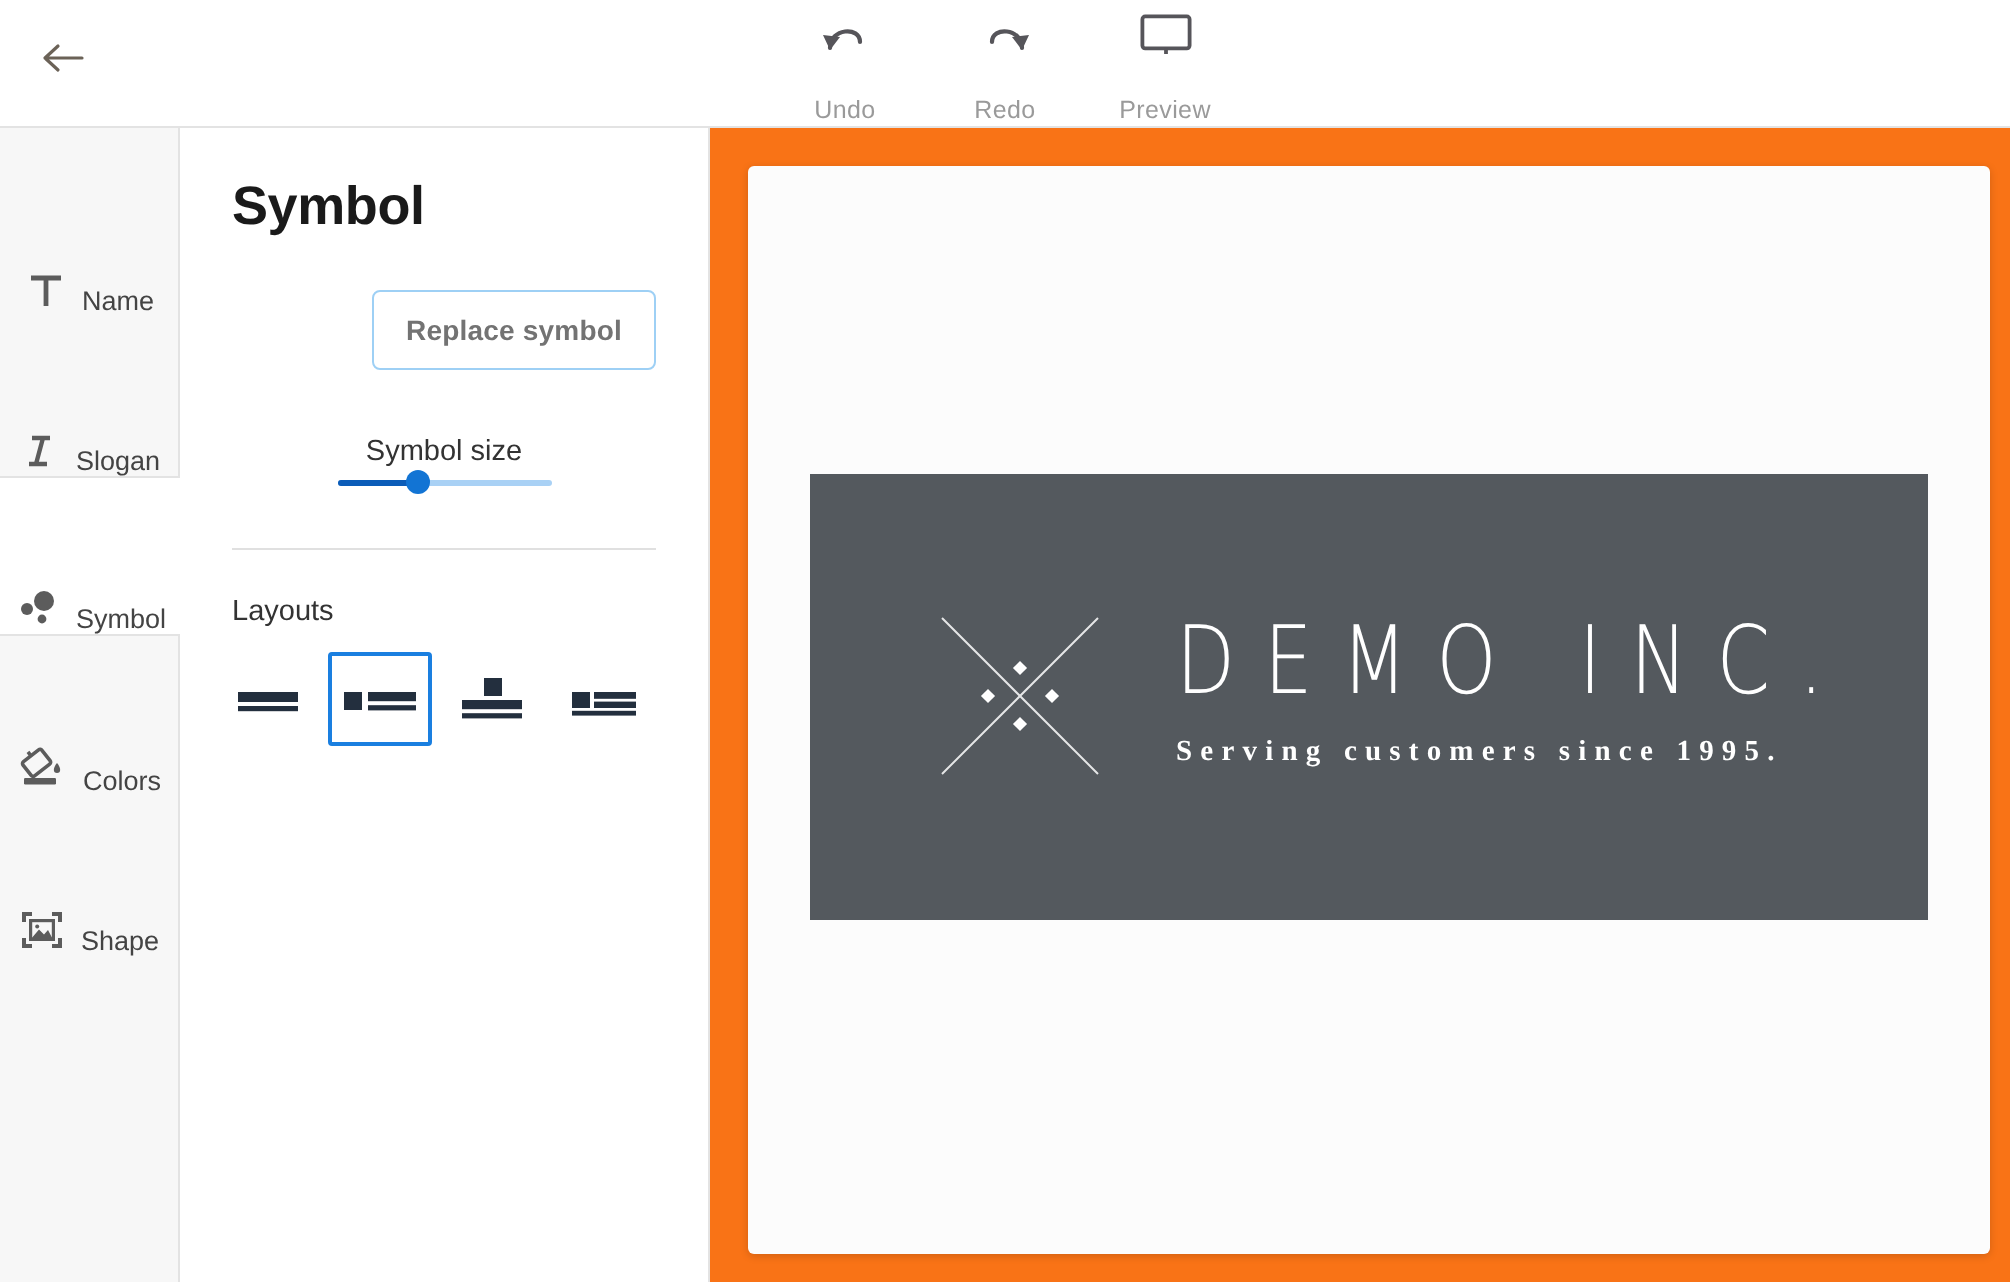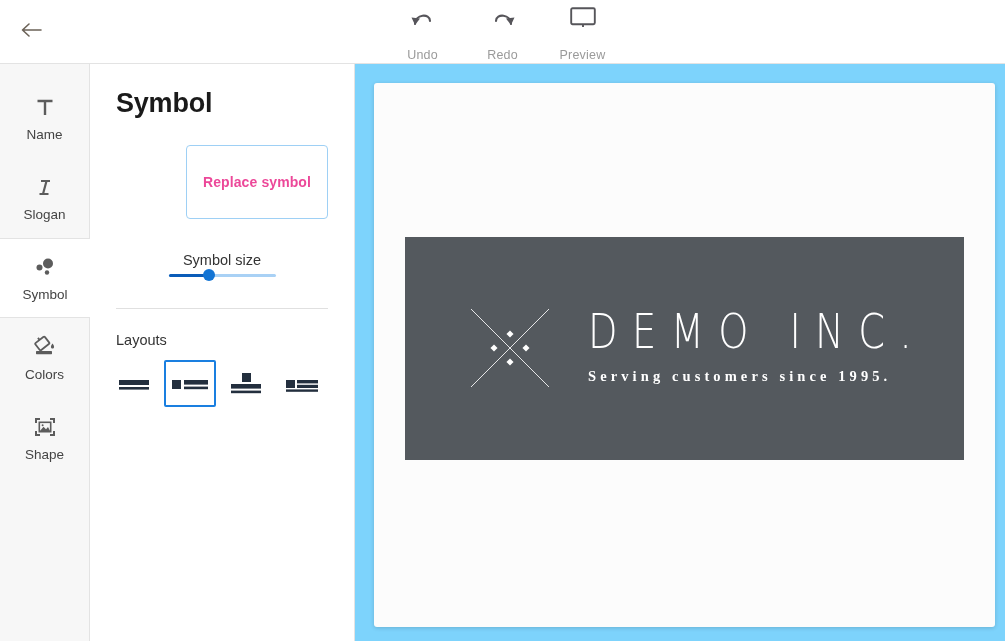--- a/index.html
+++ b/index.html
@@ -61,22 +61,22 @@
   
   .leftnav {
     width: 90px; min-width: 90px;
     background: #f7f7f7;
     border-right: 1px solid #e3e3e3;
     padding-top: 14px;
     display: flex; flex-direction: column;
   }
   .nav-item {
     height: 80px;
-    display: flex; flex-direction: column;
-    align-items: center; justify-content: center;
+    display: flex; flex-direction: row;
+    align-items: flex-end; justify-content: center;
     gap: 7px; cursor: pointer;
     color: #5a5a5a;
   }
   .nav-item.active {
     background: #ffffff;
     border-top: 1px solid #e3e3e3;
     border-bottom: 1px solid #e3e3e3;
     margin-right: -1px;
   }
   .nav-ico { height: 26px; display: flex; align-items: center; justify-content: center; }
@@ -89,24 +89,24 @@
     border-right: 1px solid #e3e3e3;
     padding: 24px 26px 0 26px;
   }
   .panel-title {
     font-size: 27px; font-weight: bold; color: #1a1a1a;
     letter-spacing: -0.2px; margin-bottom: 26px;
   }
   .replace-row { display: flex; justify-content: flex-end; }
   .replace-btn {
     border: 1px solid #9ed0f5; border-radius: 4px;
-    background: #ffffff; color: #ec4899;
+    background: #ffffff; color: #737373;
     font-family: "Liberation Sans", sans-serif;
     font-size: 14px; font-weight: bold;
-    padding: 28px 16px; cursor: pointer;
+    padding: 11px 16px; cursor: pointer;
     letter-spacing: .1px;
   }
   .opt-row {
     display: flex; align-items: center; justify-content: space-between;
     margin-top: 20px;
   }
   .opt-label { font-size: 14.5px; color: #333; }
   .toggle {
     width: 40px; height: 21px; border-radius: 11px;
     background: #1274d4; position: relative; cursor: pointer;
@@ -140,21 +140,21 @@
   .layout-row { display: flex; gap: 4px; margin-top: 12px; margin-left: -8px; }
   .layout-opt {
     width: 53px; height: 47px;
     display: flex; align-items: center; justify-content: center;
     border: 2px solid transparent; border-radius: 2px; cursor: pointer;
   }
   .layout-opt.selected { border-color: #1a7fe0; }
 
   
   .canvas {
-    flex: 1; background: #7dd3fc;
+    flex: 1; background: #f97316;
     padding: 19px 10px 14px 19px;
   }
   .canvas-card {
     width: 100%; height: 100%;
     background: #fcfcfc;
     border-radius: 3px;
     box-shadow: 0 1px 4px rgba(0,0,0,.16);
     display: flex; align-items: center; justify-content: center;
     padding-bottom: 8px;
   }

